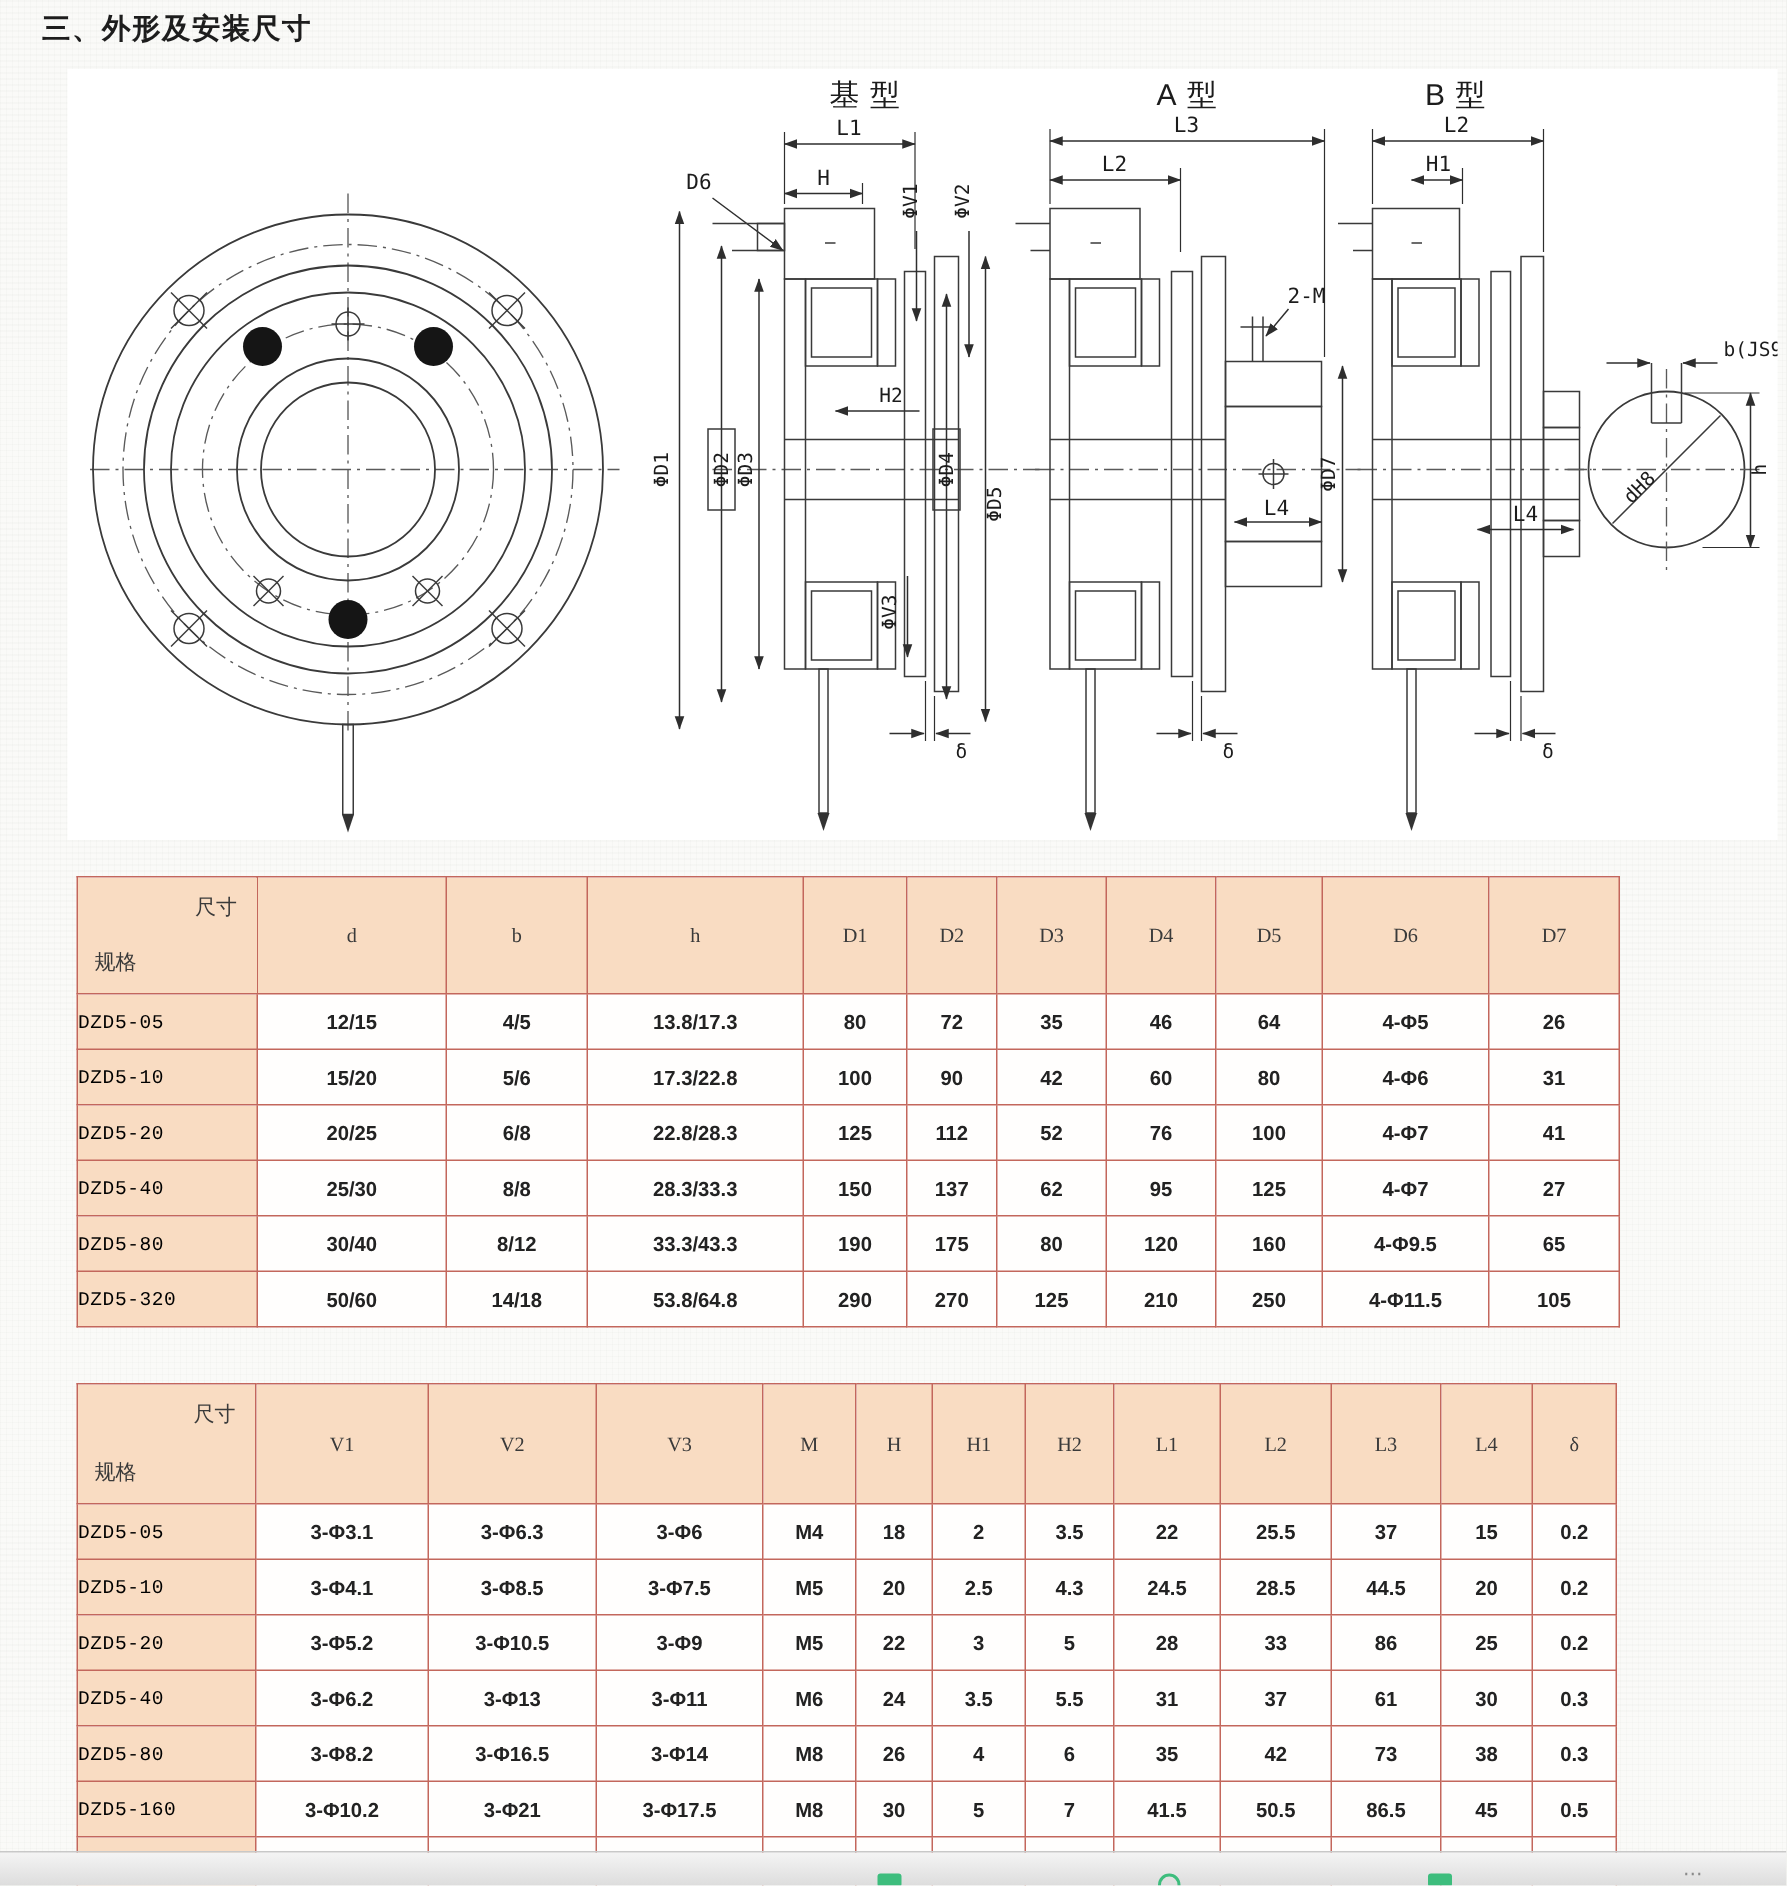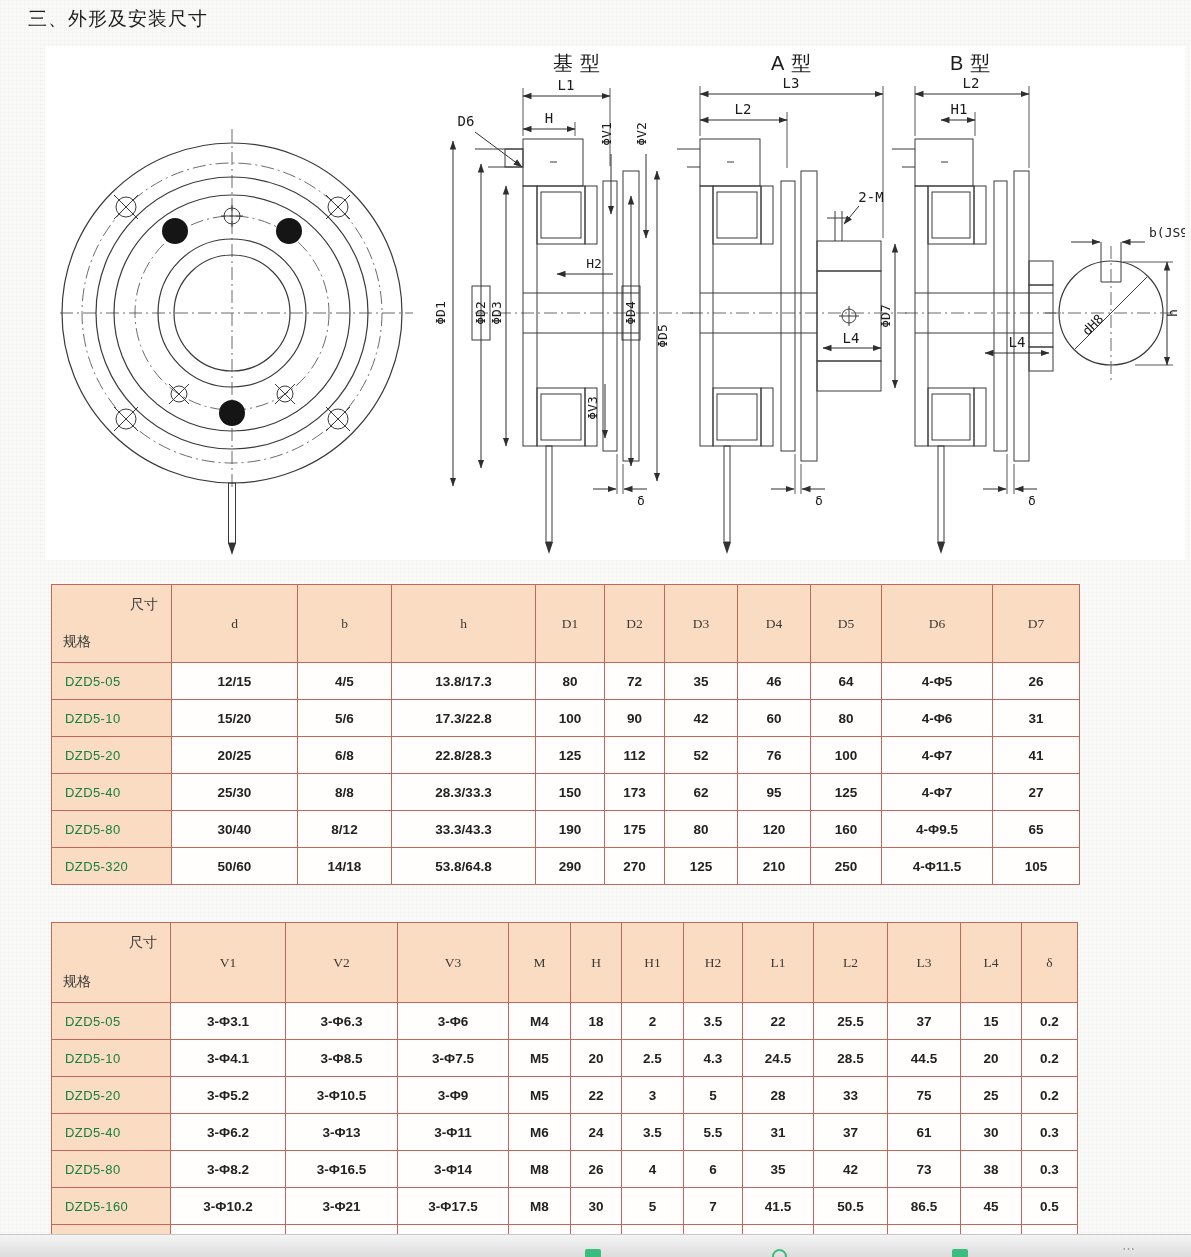--- a/index.html
+++ b/index.html
@@ -1,30 +1,30 @@
 <!DOCTYPE html>
 <html><head>
 <meta charset="utf-8">
 <style>
   html,body{margin:0;padding:0;background:#e9ebe7;}
   .sheet{position:relative;width:1191px;height:1257px;margin:0 auto;
          background:#fafaf8;
          background-image:repeating-linear-gradient(0deg,rgba(190,195,188,.07) 0 1px,transparent 1px 4px),
                           repeating-linear-gradient(90deg,rgba(190,195,188,.07) 0 1px,transparent 1px 4px);
          font-family:"Liberation Sans",sans-serif;overflow:hidden;}
-  .page-title{position:absolute;left:28px;top:6px;font-size:19px;font-weight:normal;color:#1d1d1d;letter-spacing:1px;}
+  .page-title{position:absolute;left:28px;top:6px;font-size:19px;font-weight:bold;color:#1d1d1d;letter-spacing:1px;}
   .drawing-wrap{position:absolute;left:45px;top:46px;width:1140px;height:514px;background:#ffffff;}
   
   table.dim{position:absolute;border-collapse:collapse;background:#fff;table-layout:fixed;}
   table.dim td,table.dim th{border:1px solid #c3675c;text-align:center;padding:0;overflow:hidden;}
   table.dim th{background:#f9dcc2;font-family:"Liberation Serif",serif;font-weight:normal;
                font-size:13.5px;color:#3a3a3a;}
   table.dim td{font-size:13.5px;font-weight:bold;color:#222;height:36px;background:#fffefd;}
-  table.dim td.model{background:#f9dcc2;font-family:Liberation Sans, sans-serif;font-weight:normal;
-                     font-size:13px;color:#15803d;text-align:left;padding-left:13px;letter-spacing:.4px;}
+  table.dim td.model{background:#f9dcc2;font-family:Liberation Mono, monospace;font-weight:normal;
+                     font-size:13px;color:#000000;text-align:left;padding-left:0;letter-spacing:.4px;}
   th.corner{position:relative;
      background:linear-gradient(to bottom right,rgba(0,0,0,0) calc(50% - .8px),
                 #bd6155 calc(50% - .8px),#bd6155 calc(50% + .8px),rgba(0,0,0,0) calc(50% + .8px)),#f9dcc2;margin-left:24px;}
   th.corner .c-top{position:absolute;top:11px;right:13px;font-size:14px;}
   th.corner .c-bot{position:absolute;bottom:11px;left:11px;font-size:14px;}
   #t1{left:51px;top:584px;width:1028px;}
   #t1 thead tr{height:78px;}
   #t2{left:51px;top:922px;width:1026px;}
   #t2 thead tr{height:80px;}
   
@@ -398,21 +398,21 @@
           <td>4-Φ7</td>
           <td>41</td>
         </tr>
 
         <tr>
           <td class="model">DZD5-40</td>
           <td>25/30</td>
           <td>8/8</td>
           <td>28.3/33.3</td>
           <td>150</td>
-          <td>173</td>
+          <td>137</td>
           <td>62</td>
           <td>95</td>
           <td>125</td>
           <td>4-Φ7</td>
           <td>27</td>
         </tr>
 
         <tr>
           <td class="model">DZD5-80</td>
           <td>30/40</td>
@@ -518,21 +518,21 @@
           <td class="model">DZD5-20</td>
           <td>3-Φ5.2</td>
           <td>3-Φ10.5</td>
           <td>3-Φ9</td>
           <td>M5</td>
           <td>22</td>
           <td>3</td>
           <td>5</td>
           <td>28</td>
           <td>33</td>
-          <td>75</td>
+          <td>86</td>
           <td>25</td>
           <td>0.2</td>
         </tr>
 
         <tr>
           <td class="model">DZD5-40</td>
           <td>3-Φ6.2</td>
           <td>3-Φ13</td>
           <td>3-Φ11</td>
           <td>M6</td>

